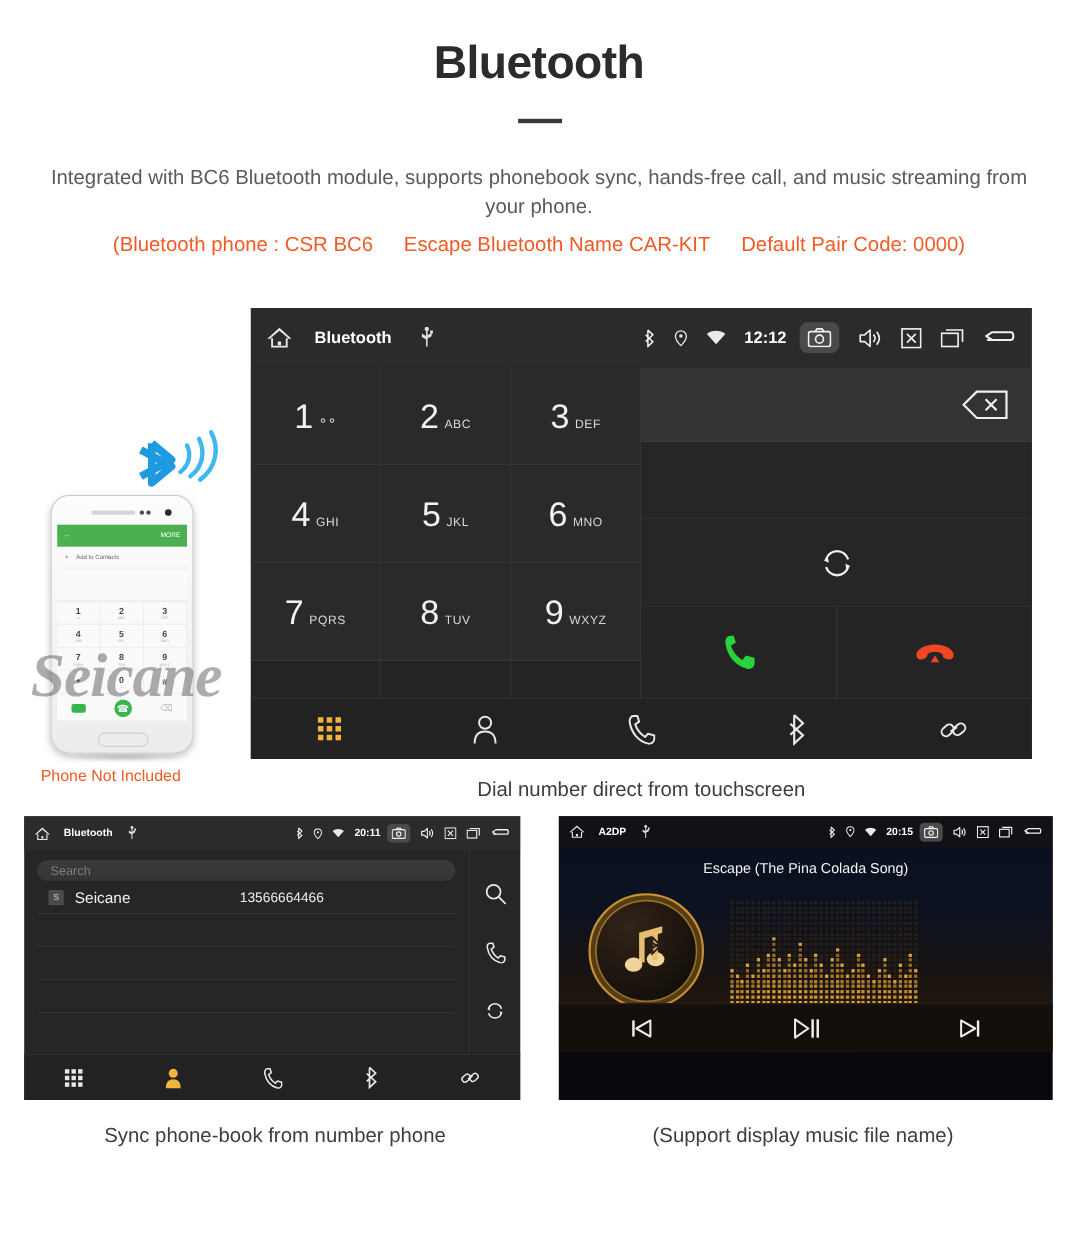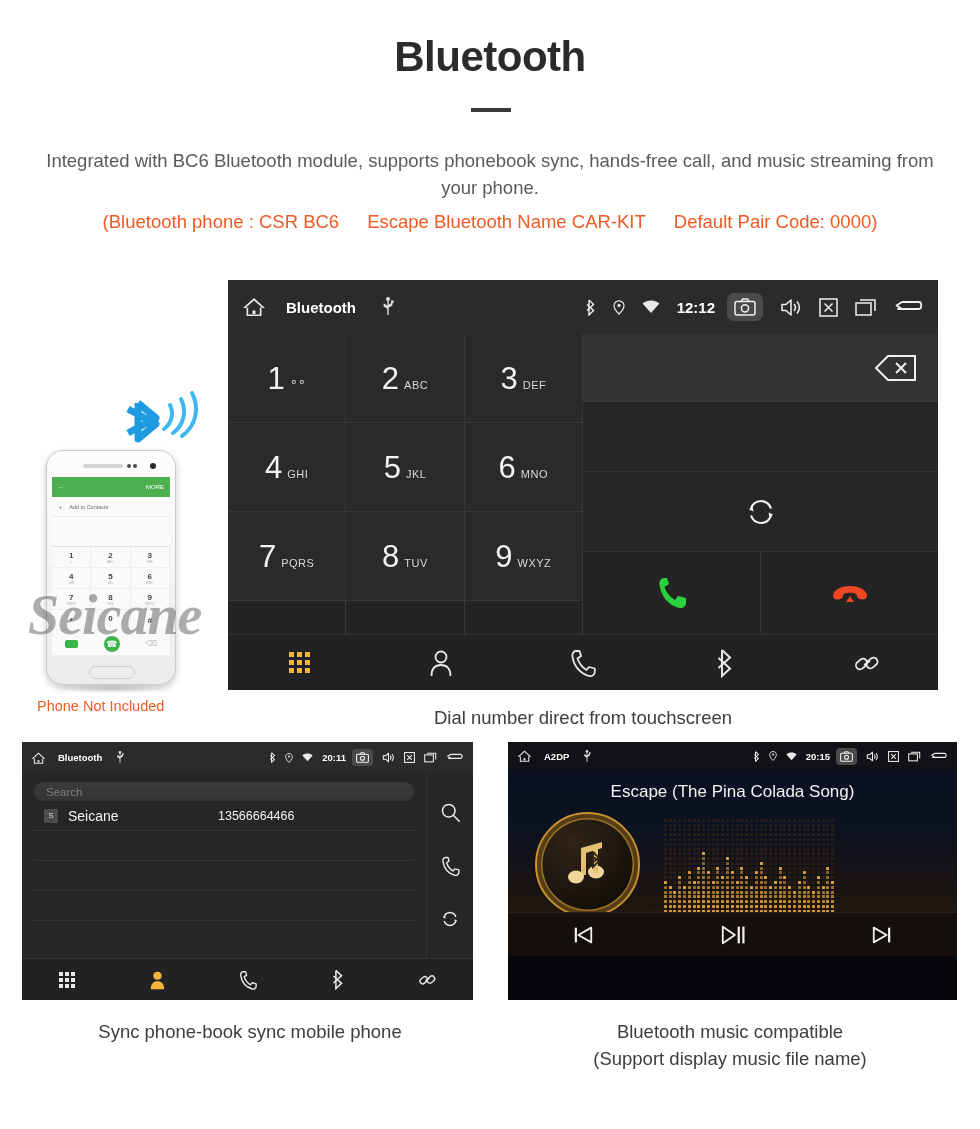--- a/index.html
+++ b/index.html
@@ -203,21 +203,21 @@
   .mu-panel .sb-time { font-size: 9.5px; font-weight: bold; }
   .mu-panel .sb-cam-hl { padding: 3px 4px; margin-left: 6px; border-radius: 4px; }
   .mu-stage {
     position: absolute; left:0; top:28px; width: 449px; height: 186px;
     background:
       radial-gradient(ellipse 300px 120px at 50% 115%, rgba(180,110,30,.30), rgba(0,0,0,0) 70%),
       linear-gradient(180deg, #0a1020 0%, #0d1220 32%, #1a1410 66%, #2b1d10 100%);
   }
   .mu-song {
     position: absolute; left: 0; top: 12px; width: 449px; text-align: center;
-    color: #f2f2f2; font-size: 17px;
+    color: #f2f2f2; font-size: 13px;
   }
   .mu-disc {
     position: absolute; left: 27px; top: 42px; width: 105px; height: 105px;
     border-radius: 50%;
     border: 2px solid #c9922f;
     box-shadow: inset 0 0 0 4px rgba(0,0,0,.45), inset 0 0 0 5.5px #9a7026;
     background: radial-gradient(circle at 35% 28%, #312419, #140f0a 72%);
     display: flex; align-items: center; justify-content: center;
   }
   .mu-eq {
@@ -727,21 +727,21 @@
               <rect x="2.5" y="12" width="12" height="8" rx="4" transform="rotate(-40 8.5 16)" fill="none" stroke="#e8e8e8" stroke-width="2"></rect>
               <rect x="13" y="11" width="12" height="8" rx="4" transform="rotate(-40 19 15)" fill="none" stroke="#e8e8e8" stroke-width="2"></rect>
               <path d="M11 17 L17 13" stroke="#e8e8e8" stroke-width="2"></path>
             </svg>
         </span>
       </div>
     </div>
   </div>
 
   <div class="cap cap-left">
-    <div>Sync phone-book sync mobile phone</div>
+    <div>Sync phone-book from number phone</div>
   </div>
 
   <div class="mu-panel">
     <div class="statusbar">
       <div class="sb-left">
         <span class="sb-icon">
           <svg width="15" height="14" viewBox="0 0 24 22">
               <path d="M12 2 L23 12 L19.5 12 L19.5 20 L4.5 20 L4.5 12 L1 12 Z M12 4.6 L3.9 11.6 L6.2 11.6 L6.2 18.4 L17.8 18.4 L17.8 11.6 L20.1 11.6 Z" fill="#e8e8e8"></path>
               <rect x="10.5" y="14.5" width="3" height="3.5" fill="#e8e8e8"></rect>
             </svg>
@@ -1609,17 +1609,16 @@
                 <path d="M3 4 L3 20 L17 12 Z" fill="none" stroke="#f0f0f0" stroke-width="2" stroke-linejoin="round"></path>
                 <rect x="18.6" y="4" width="2.4" height="16" fill="#f0f0f0"></rect>
               </svg>
           </span>
         </div>
       </div>
     </div>
   </div>
 
   <div class="cap cap-right">
-    <div>Bluetooth music compatible</div>
     <div>(Support display music file name)</div>
   </div>
 
 </div>
 
 </body></html>

